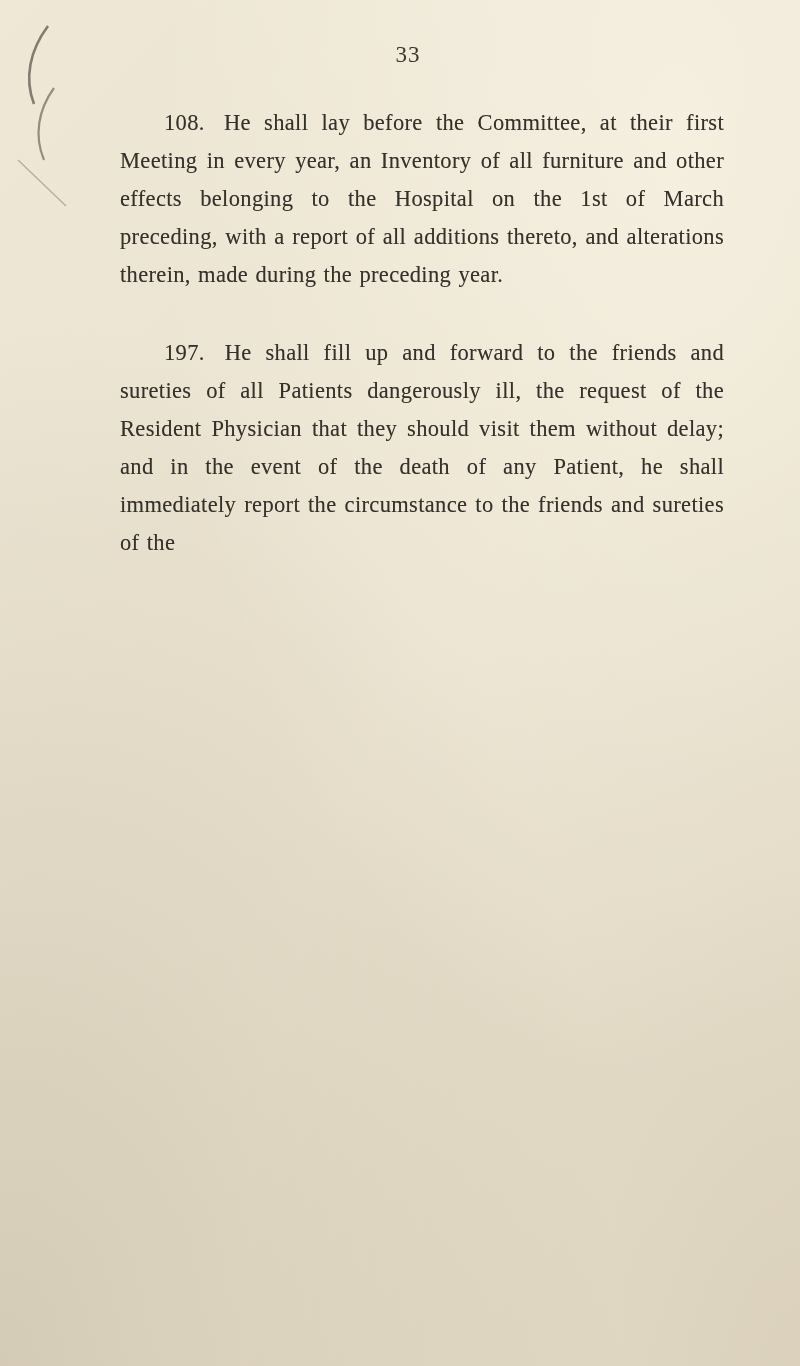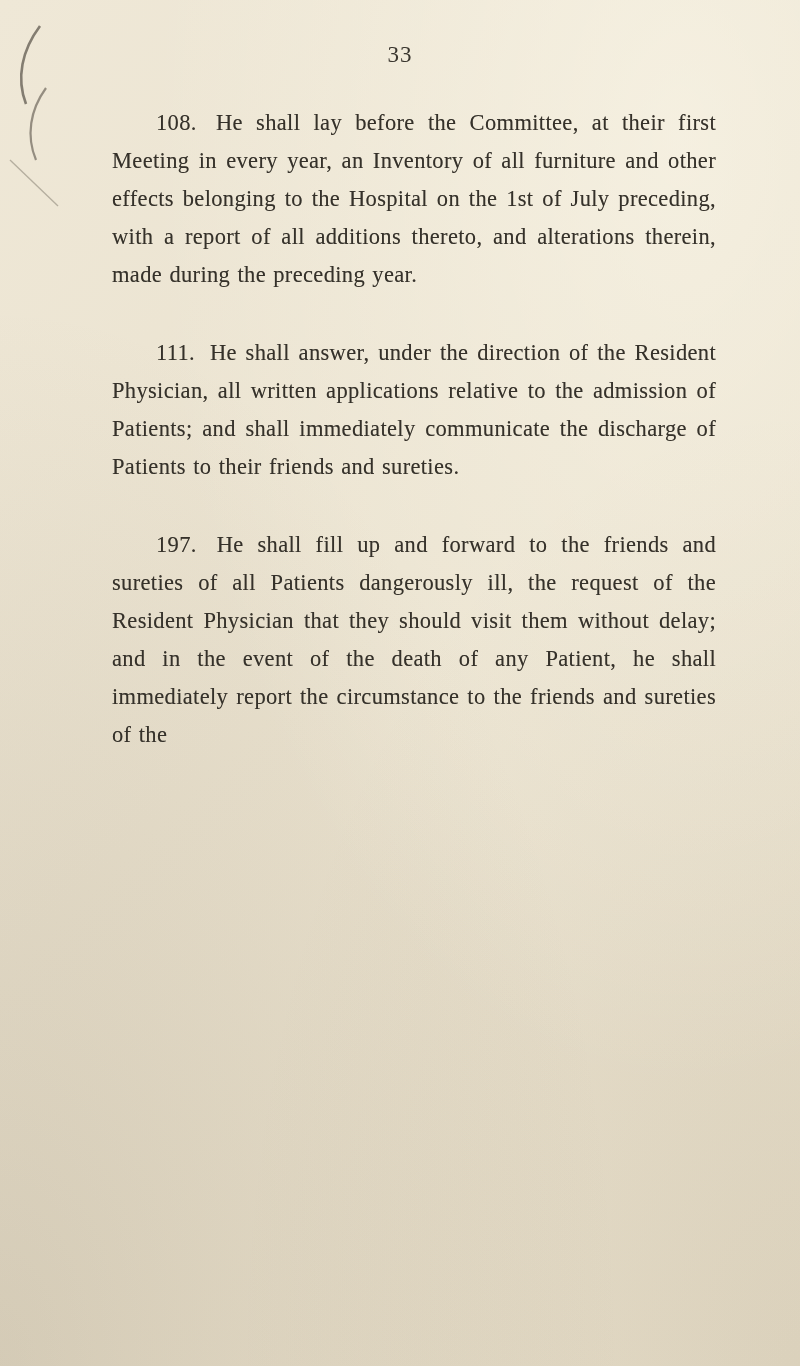--- a/index.html
+++ b/index.html
@@ -15,21 +15,21 @@
       radial-gradient(ellipse at 85% 10%, rgba(255,252,240,0.5), rgba(255,252,240,0) 55%),
       radial-gradient(ellipse at 0% 100%, rgba(120,105,80,0.18), rgba(120,105,80,0) 55%),
       radial-gradient(ellipse at 100% 100%, rgba(120,105,80,0.10), rgba(120,105,80,0) 50%),
       linear-gradient(135deg, #efe8d7 0%, #eae2cf 45%, #e6ddc8 100%);
     font-family: "Liberation Serif", "DejaVu Serif", serif;
     color: #33302a;
   }
 
   .page {
     position: absolute;
-    left: 0;
+    left: 8px;
     top: 0;
     width: 684px;
     height: 1366px;
   }
 
   .scan-marks {
     position: absolute;
     left: 0;
     top: 10px;
     pointer-events: none;
@@ -79,29 +79,25 @@
     <path d="M46,78 C30,100 26,126 36,150" stroke="#4a443a" stroke-width="2.2" fill="none" opacity="0.55"></path>
     <path d="M10,150 L58,196" stroke="#4a443a" stroke-width="1.4" fill="none" opacity="0.35"></path>
   </svg>
 
   <div class="page-number">33</div>
 
   <div class="text-block">
 
     <p class="para">
       <span class="pnum">108.</span>
-      <span>He shall lay before the Committee, at their first Meeting in every year, an Inventory of all furniture and other effects belonging to the Hospital on the 1st of July preceding, with a report of all additions thereto, and alterations therein, made during the preceding year.</span>
+      <span>He shall lay before the Committee, at their first Meeting in every year, an Inventory of all furniture and other effects belonging to the Hospital on the 1st of March preceding, with a report of all additions thereto, and alterations therein, made during the preceding year.</span>
     </p>
 
 
 
-    <p class="para">
-      <span class="pnum">111.</span>
-      <span>He shall answer, under the direction of the Resident Physician, all written applications relative to the admission of Patients; and shall immediately communicate the discharge of Patients to their friends and sureties.</span>
-    </p>
 
     <p class="para">
       <span class="pnum">197.</span>
       <span>He shall fill up and forward to the friends and sureties of all Patients dangerously ill, the request of the Resident Physician that they should visit them without delay; and in the event of the death of any Patient, he shall immediately report the circumstance to the friends and sureties of the</span>
     </p>
 
   </div>
 </div>
 
 </body></html>

